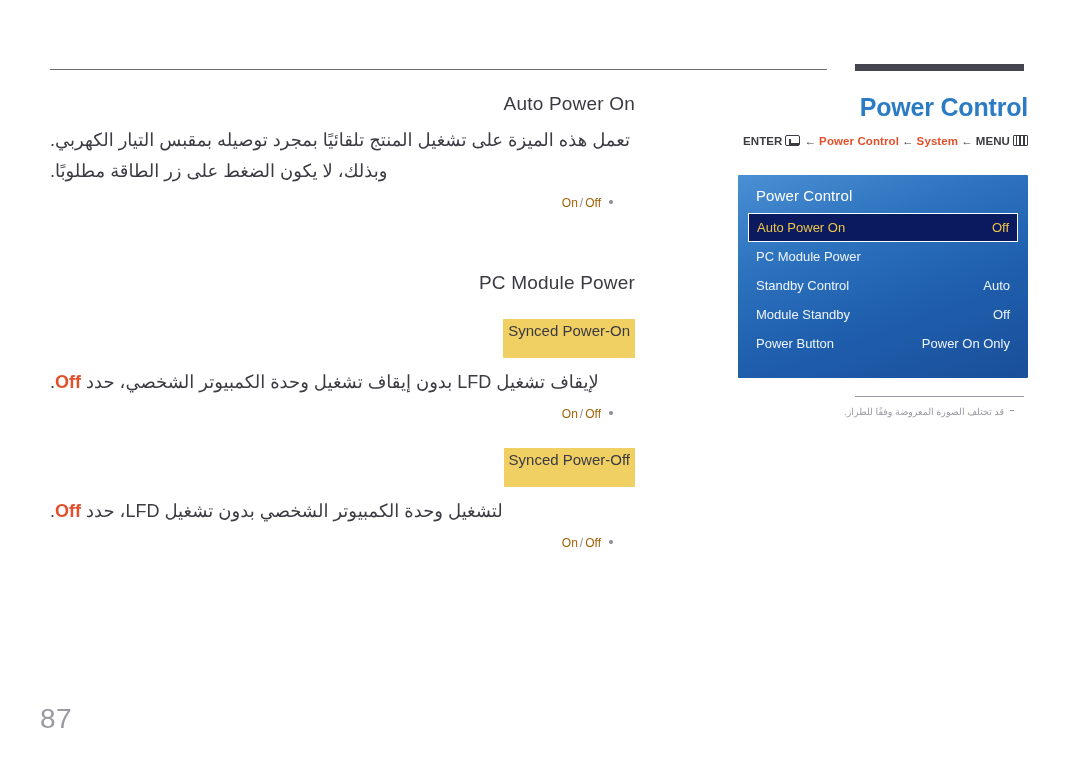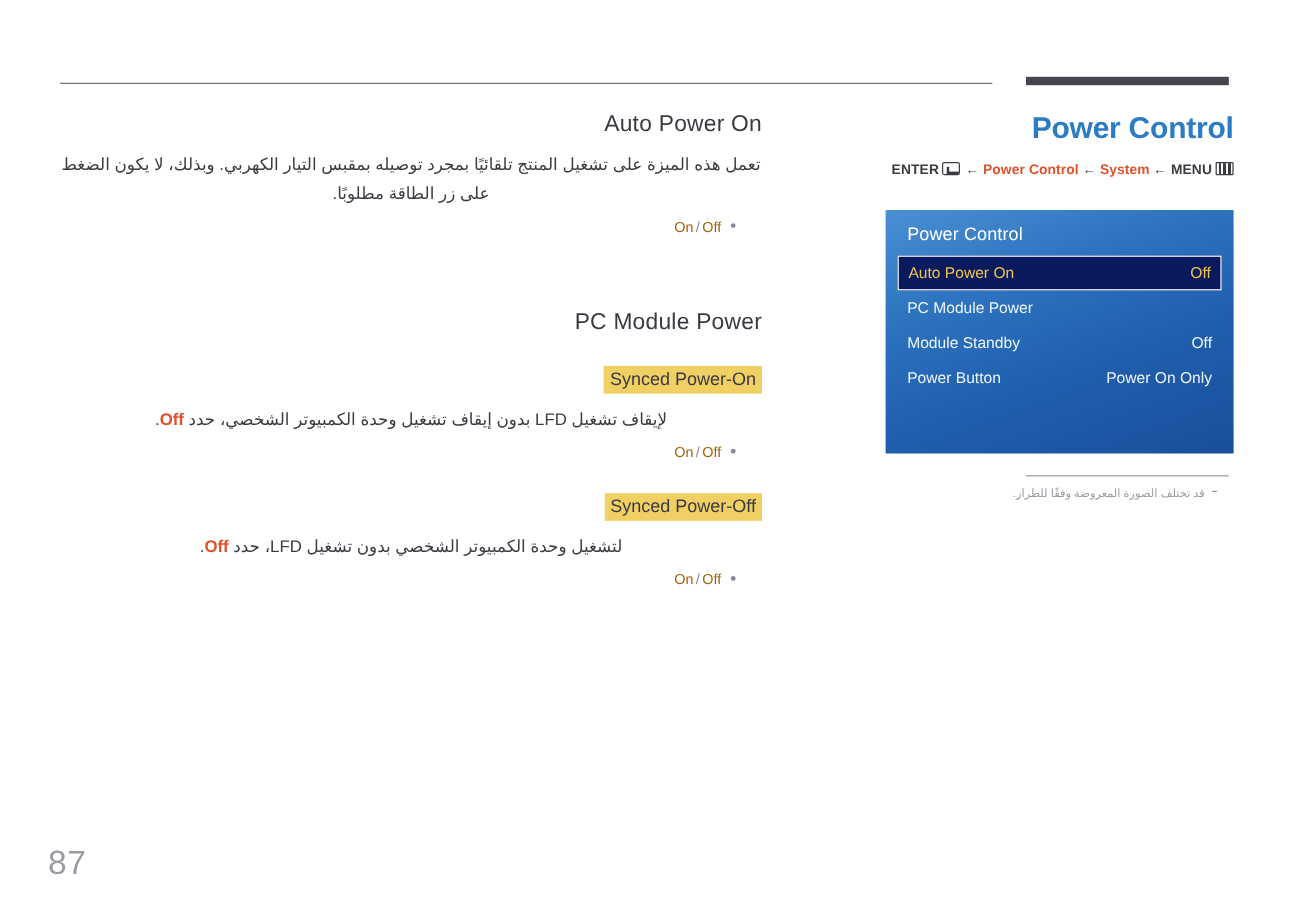--- a/index.html
+++ b/index.html
@@ -49,26 +49,26 @@
     font-weight: normal;
     letter-spacing: .2px;
     margin: 0;
     direction: ltr;
     text-align: right;
     line-height: 1.25;
   }
   .sec-head.gap-top { margin-top: 58px; }
 
   .para {
-    font-size: 14px;
+    font-size: 18px;
     color: #3b3b42;
     line-height: 1.75;
     margin: 9px 0 0 0;
     direction: rtl;
-    text-align: center;
+    text-align: left;
   }
   .para .hl-orange { color: #e1502a; font-weight: bold; direction: ltr; unicode-bidi: embed; }
 
   
   .bullet-line {
     margin: 6px 0 0 0;
     direction: rtl;
     text-align: right;
     font-size: 12px;
     line-height: 1.6;
@@ -85,21 +85,21 @@
   }
   .bullet-line .opts { direction: ltr; unicode-bidi: embed; display: inline-block; }
   .bullet-line .opt { color: #a16207; }
   .bullet-line .sep { color: #8a8a93; margin: 0 2px; }
 
   .sub-head {
     display: inline-block;
     font-size: 15px;
     color: #3a3a42;
     background: #f0cf63;
-    padding: 2px 5px 2px 5px;
+    padding: 2px 5px 18px 5px;
     margin: 24px 0 0 0;
     direction: ltr;
     font-weight: normal;
     line-height: 1.3;
   }
   .sub-wrap { text-align: right; }
 
   
   .right-col {
     position: absolute;
@@ -316,20 +316,24 @@
   <ul class="osd-list">
     <li class="osd-row selected">
       <span class="osd-label">Auto Power On</span>
       <span class="osd-val">Off</span>
     </li>
     <li class="osd-row">
       <span class="osd-label">PC Module Power</span>
       <span class="osd-val"></span>
     </li>
     <li class="osd-row">
+      <span class="osd-label">Standby Control</span>
+      <span class="osd-val">Auto</span>
+    </li>
+    <li class="osd-row">
       <span class="osd-label">Module Standby</span>
       <span class="osd-val">Off</span>
     </li>
     <li class="osd-row">
       <span class="osd-label">Power Button</span>
       <span class="osd-val">Power On Only</span>
     </li>
   </ul>
 </div>
 

